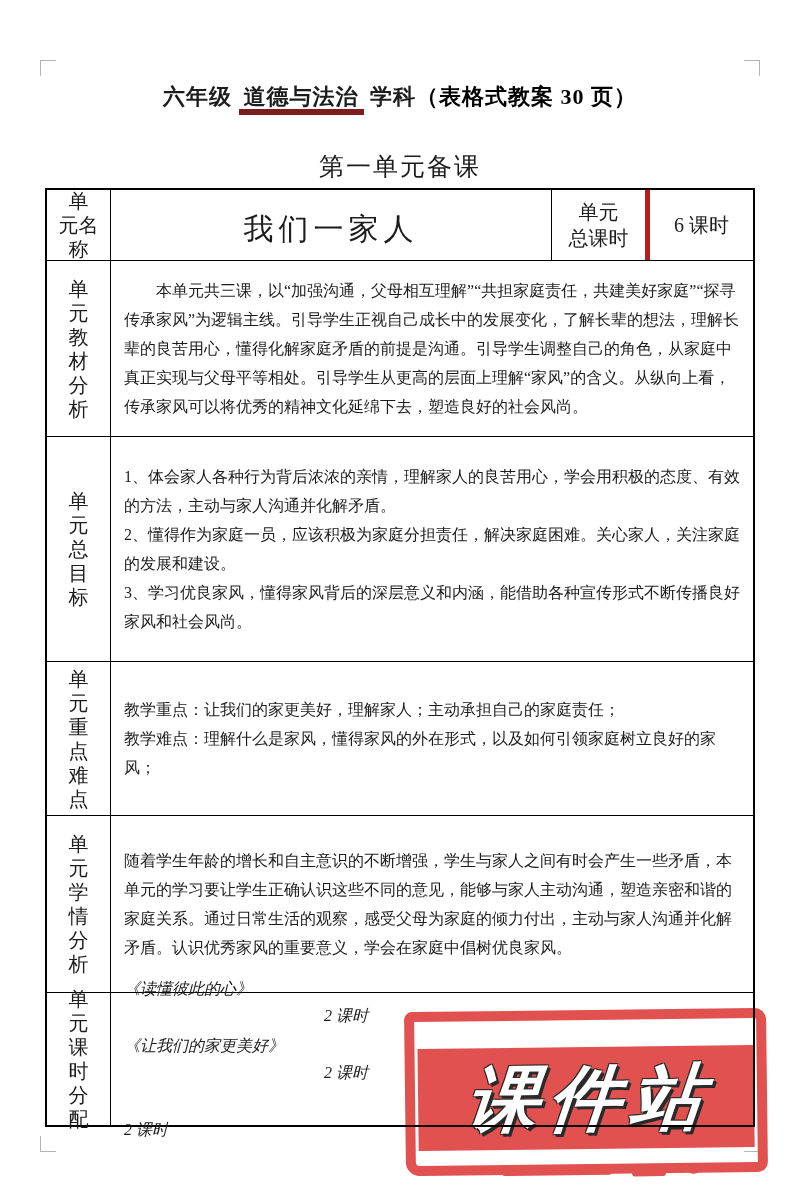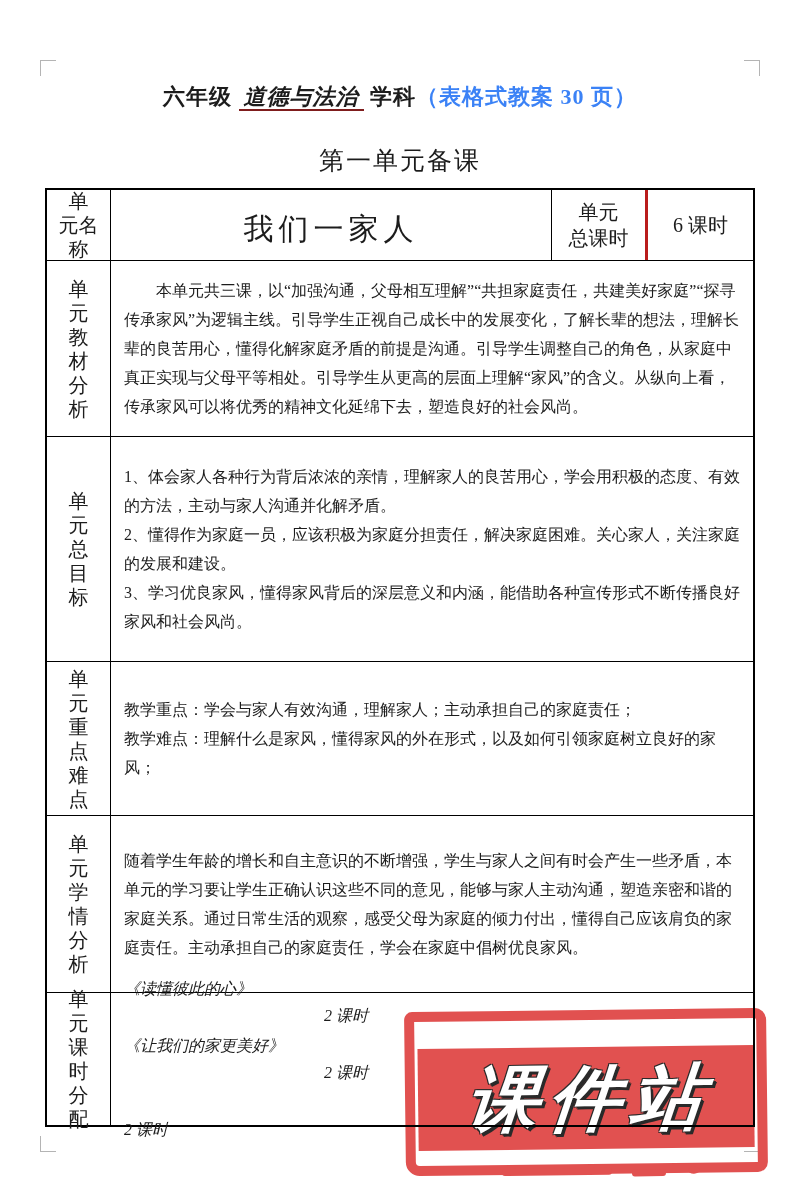--- a/index.html
+++ b/index.html
@@ -12,25 +12,25 @@
   .crop { position:absolute; width:16px; height:16px; z-index:0; }
   .crop.tl { left:40px; top:60px;  border-top:1px solid #b4b4b4; border-left:1px solid #b4b4b4; }
   .crop.tr { left:744px; top:60px; border-top:1px solid #b4b4b4; border-right:1px solid #b4b4b4; }
   .crop.bl { left:40px; top:1136px; border-bottom:1px solid #b4b4b4; border-left:1px solid #b4b4b4; }
   .crop.br { left:744px; top:1136px; border-bottom:1px solid #b4b4b4; border-right:1px solid #b4b4b4; }
 
   .doc-title {
     position:absolute; top:82px; left:0; width:100%; text-align:center;
     font-size:22px; font-weight:bold; line-height:30px; letter-spacing:1px; z-index:2;
   }
-  .doc-title .u { border-bottom:2px solid #7f1d1d; padding:0 5px;font-style:italic; }
-  .doc-title .red { color:#3b82f6; }
+  .doc-title .u { border-bottom:6px solid #7f1d1d; padding:0 5px; }
+  .doc-title .red { color:#000000; }
 
   .section-title {
-    position:absolute; top:144px; left:0; width:100%; text-align:center;
+    position:absolute; top:150px; left:0; width:100%; text-align:center;
     font-size:25px; line-height:34px; letter-spacing:2px; z-index:2;
   }
 
   
   .lesson-table {
     position:absolute; left:45px; top:188px; width:710px;
     border:2px solid #000; z-index:2; background:transparent;
     display:flex; flex-direction:column;
   }
   .t-row { display:flex; border-top:1px solid #000; }
@@ -55,21 +55,21 @@
 
   .cell-unitname {
     flex:1 1 auto; display:flex; align-items:center; justify-content:center;
     font-size:30px; letter-spacing:5px;margin-top:8px;
   }
   .cell-totallabel {
     flex:0 0 94px; border-left:1px solid #000; display:flex; align-items:center;
     justify-content:center; text-align:center; font-size:20px; line-height:26px; white-space:pre-line;
   }
   .cell-totalvalue {
-    flex:0 0 108px; border-left:3px solid #b91c1c; display:flex; align-items:center;
+    flex:0 0 108px; border-left:5px solid #b91c1c; display:flex; align-items:center;
     justify-content:center; font-size:20px;
   }
 
   .schedule-list { width:100%;font-style:italic; }
   .sched-line { display:flex; line-height:30px; }
   .sched-title { width:200px; }
   .sched-hours { width:90px;margin-top:27px; }
 
   
   .stamp {
@@ -154,34 +154,34 @@
     </div>
 
     <div class="t-row row-keypoints">
       <div class="t-label">单
 元
 重
 点
 难
 点</div>
       <div class="t-content">
-        <div class="txt">教学重点：学会与家人有效沟通，理解家人；主动承担自己的家庭责任；
+        <div class="txt">教学重点：让我们的家更美好，理解家人；主动承担自己的家庭责任；
 教学难点：理解什么是家风，懂得家风的外在形式，以及如何引领家庭树立良好的家风；</div>
       </div>
     </div>
 
     <div class="t-row row-learners">
       <div class="t-label">单
 元
 学
 情
 分
 析</div>
       <div class="t-content">
-        <div class="txt">随着学生年龄的增长和自主意识的不断增强，学生与家人之间有时会产生一些矛盾，本单元的学习要让学生正确认识这些不同的意见，能够与家人主动沟通，塑造亲密和谐的家庭关系。通过日常生活的观察，感受父母为家庭的倾力付出，懂得自己应该肩负的家庭责任。主动承担自己的家庭责任，学会在家庭中倡树优良家风。</div>
+        <div class="txt">随着学生年龄的增长和自主意识的不断增强，学生与家人之间有时会产生一些矛盾，本单元的学习要让学生正确认识这些不同的意见，能够与家人主动沟通，塑造亲密和谐的家庭关系。通过日常生活的观察，感受父母为家庭的倾力付出，主动与家人沟通并化解矛盾。认识优秀家风的重要意义，学会在家庭中倡树优良家风。</div>
       </div>
     </div>
 
     <div class="t-row row-schedule">
       <div class="t-label">单
 元
 课
 时
 分
 配</div>

